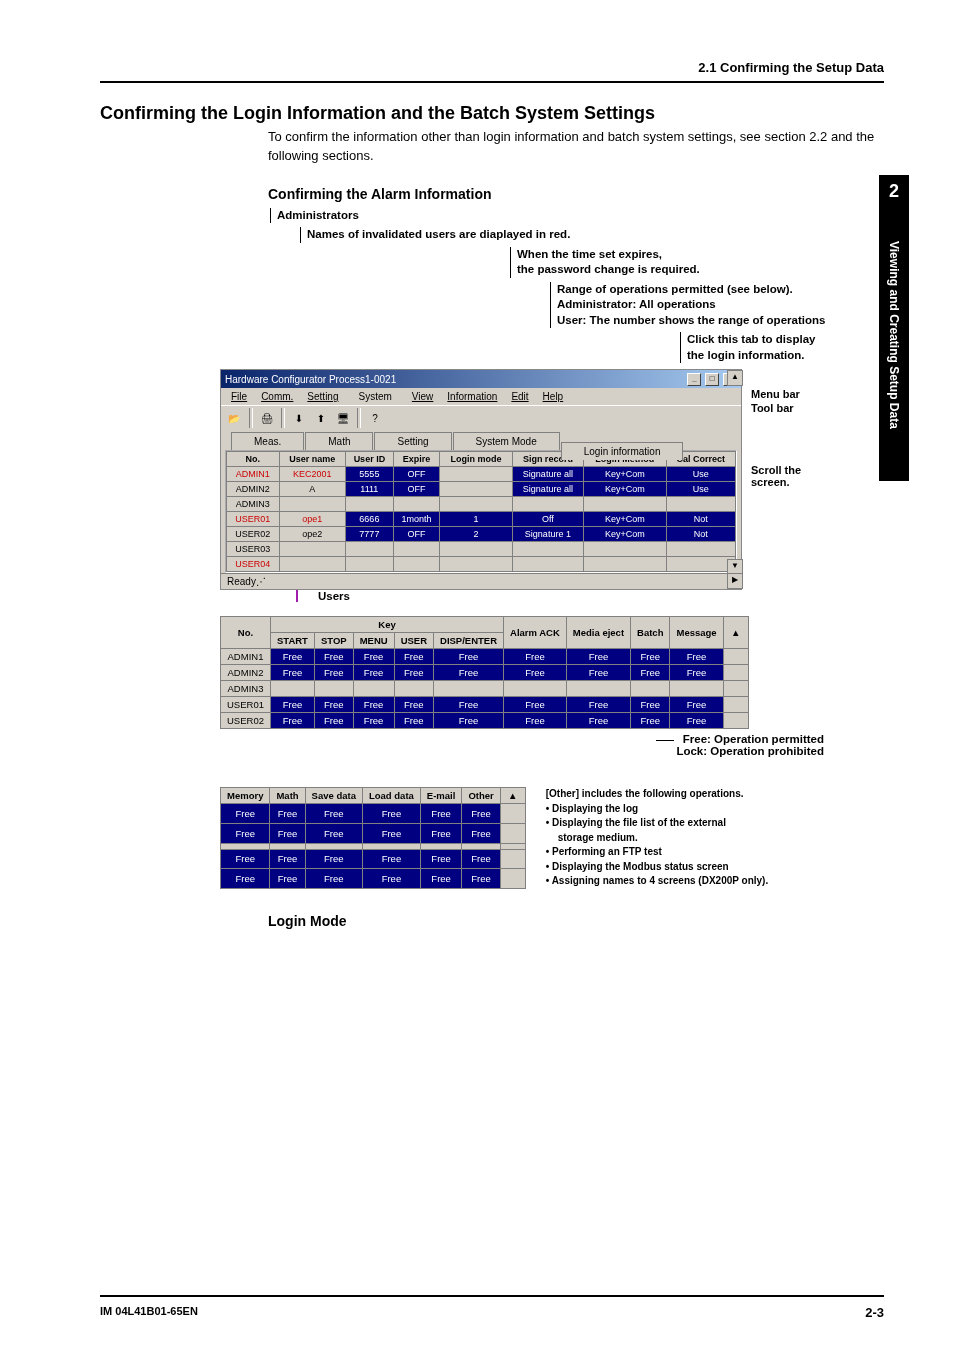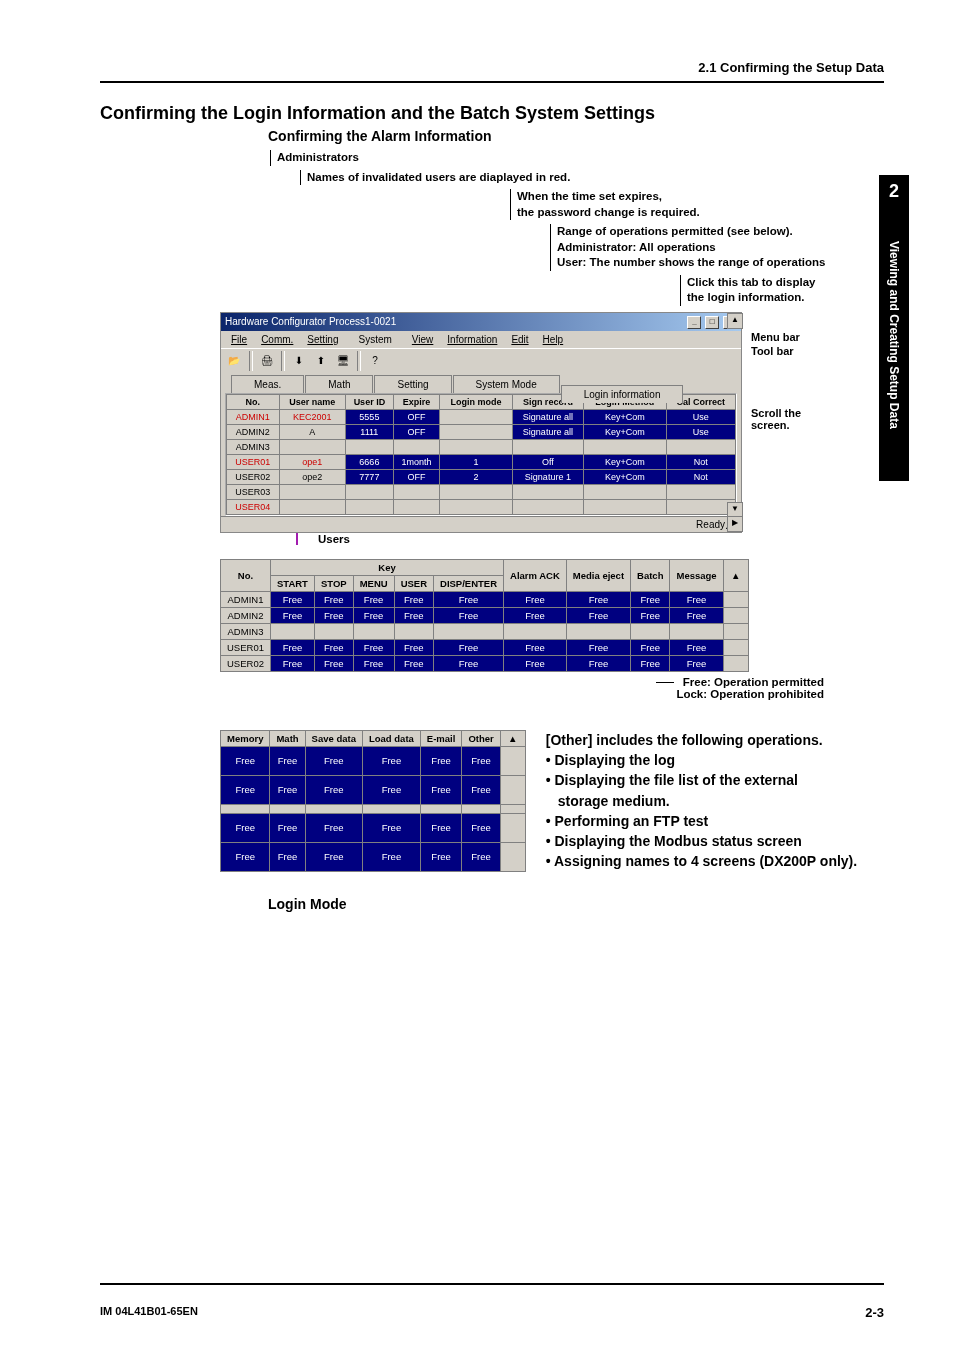--- a/index.html
+++ b/index.html
@@ -142,21 +142,21 @@
     width:100%; border-collapse:collapse; font-size:9px;
   }
   table.ui-table th, table.ui-table td {
     border:1px solid #808080; padding:2px 3px; text-align:center;
     background:#d4d0c8;
   }
   table.ui-table td.navy {
     background:#000080; color:#fff;
   }
   table.ui-table td.admin-red { color:#c00; }
-  .statusbar { border-top:1px solid #808080; padding:2px 6px; background:#d4d0c8;font-size:10px;display:flex;justify-content:flex-end;}
+  .statusbar { border-top:1px solid #808080; padding:2px 6px; background:#d4d0c8;font-size:10px;display:flex;justify-content:flex-start;}
   .scroll-arrow {
     position:absolute; right:-2px; width:14px;height:14px; background:#d4d0c8;border:1px solid #808080;font-size:8px;text-align:center;line-height:12px;
   }
 
   .right-labels {
     position:absolute; right:-110px; top:0; width:100px; font-size:11px; font-weight:bold;
   }
 
   .users-label {
     margin-left: 76px;
@@ -192,50 +192,51 @@
     margin-top:4px;
   }
   .legend-right .stub { border-bottom:1px solid #000; display:inline-block; width:18px; vertical-align:middle; margin-right:6px;}
 
   .other-block {
     display:flex;
     margin-top: 30px;
     margin-left:120px;
   }
   .other-text {
-    font-size:14px;
+    font-size:10px;
     font-weight:bold;
     margin-left:20px;
     line-height:1.45;
   }
   .other-text .bullet { margin-left:0; }
   .other-text .indent { margin-left:12px;}
 
   .footer {
     position:absolute;
     bottom:30px;
     left:100px;
     right:70px;
     display:flex;
     justify-content:space-between;
     border-top:2px solid #000;
-    padding-top:20px;
+    padding-top:8px;
     font-size:11px;
   }
   .footer .manual { font-weight:bold; }
   .footer .pagenum { font-weight:bold; font-size:13px; }
 </style>
 </head>
 <body>
 
 <div class="page">
 
   <div class="section-header-right">2.1  Confirming the Setup Data</div>
 
   <h1 class="main-heading">Confirming the Login Information and the Batch System Settings</h1>
+  <div class="intro-text">To confirm the information other than login information and batch system settings, see section 2.2 and the following sections.</div>
 
   <h2 class="sub-heading">Confirming the Alarm Information</h2>
 
   <div class="side-tab">
     <span class="tab-num">2</span>
     <span class="tab-text">Viewing and Creating Setup Data</span>
   </div>
 
   <div class="diagram-wrap">
 

